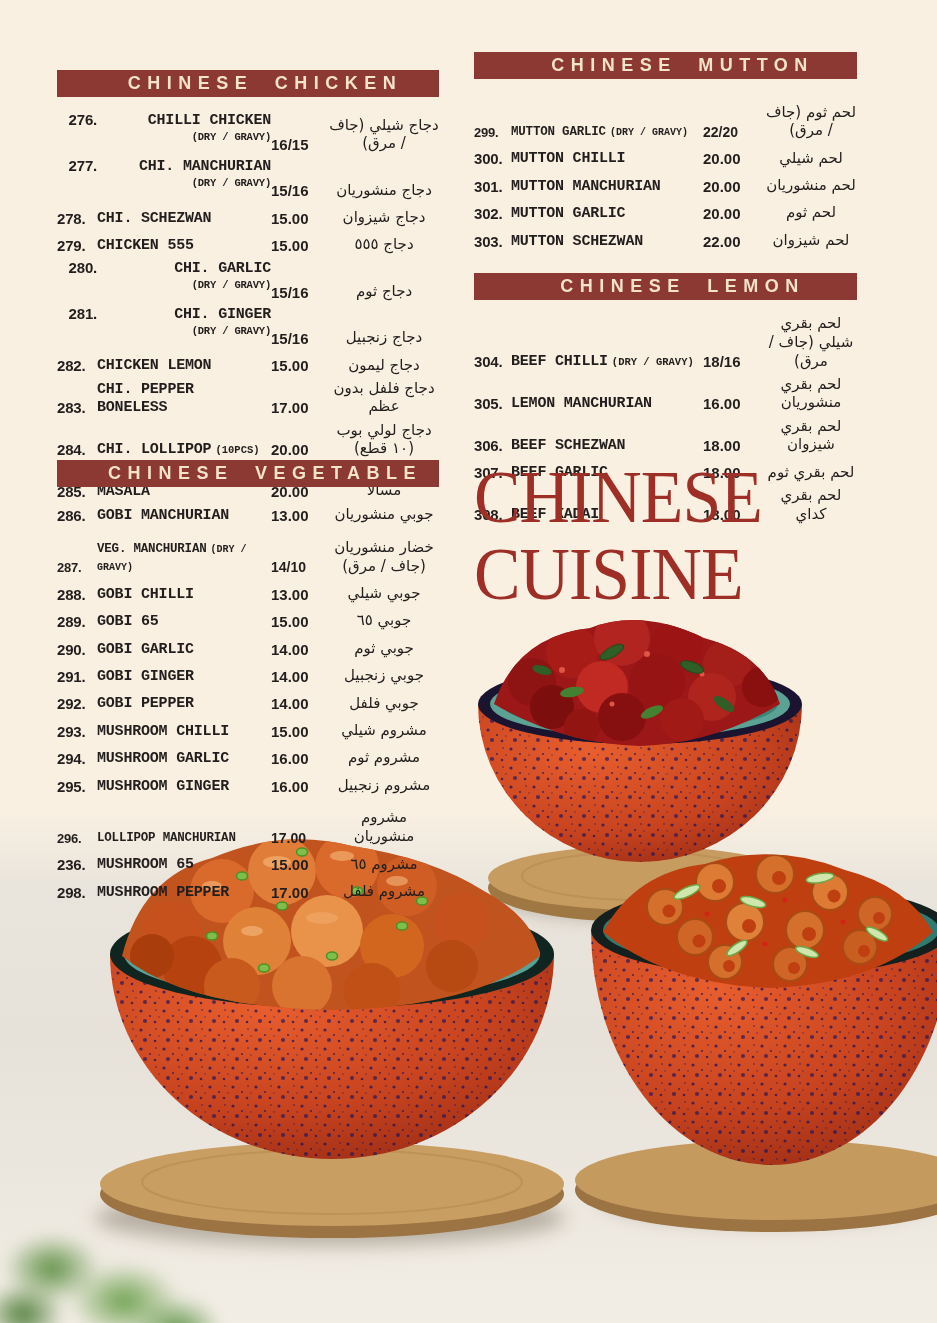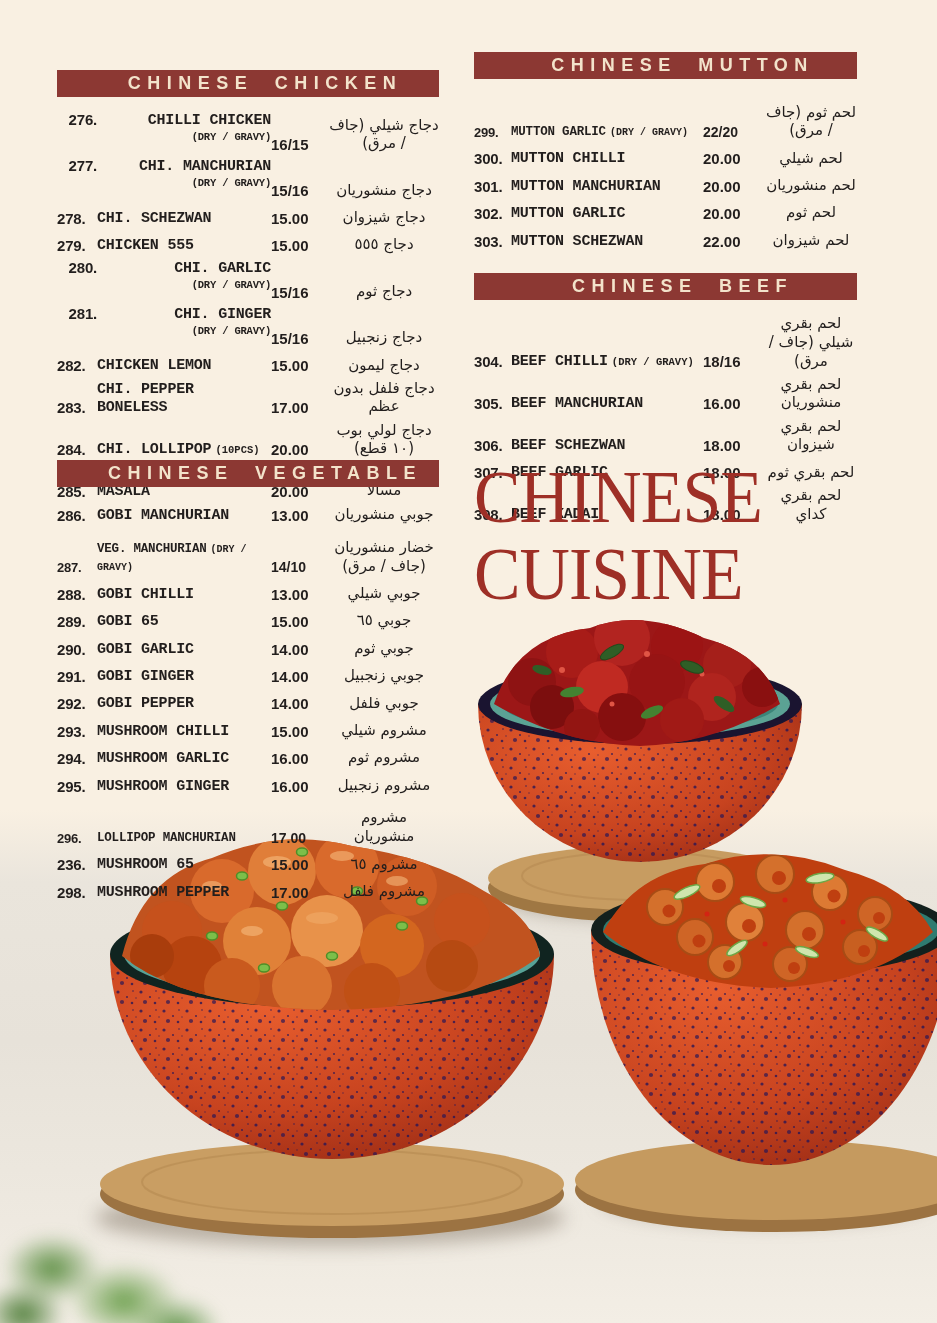--- a/index.html
+++ b/index.html
@@ -471,32 +471,32 @@
   <div class="row">
     <span class="num">303.</span>
     <span class="name-block"><span class="name">MUTTON SCHEZWAN</span></span>
     <span class="price">22.00</span>
     <span class="ar" dir="rtl">لحم شيزوان</span>
   </div>
 </div>
 </div>
 
 <div class="section col-right" style="left:474px;top:273px;width:383px;">
-  <div class="sec-bar">CHINESE BEEF</div>
+  <div class="sec-bar">CHINESE LEMON</div>
   <div class="rows">
   <div class="row">
     <span class="num">304.</span>
     <span class="name-block"><span class="name">BEEF CHILLI</span><span class="note-inline">(DRY / GRAVY)</span></span>
     <span class="price">18/16</span>
     <span class="ar" dir="rtl">لحم بقري شيلي (جاف / مرق)</span>
   </div>
 
   <div class="row">
     <span class="num">305.</span>
-    <span class="name-block"><span class="name">BEEF MANCHURIAN</span></span>
+    <span class="name-block"><span class="name">LEMON MANCHURIAN</span></span>
     <span class="price">16.00</span>
     <span class="ar" dir="rtl">لحم بقري منشوريان</span>
   </div>
 
   <div class="row">
     <span class="num">306.</span>
     <span class="name-block"><span class="name">BEEF SCHEZWAN</span></span>
     <span class="price">18.00</span>
     <span class="ar" dir="rtl">لحم بقري شيزوان</span>
   </div>

